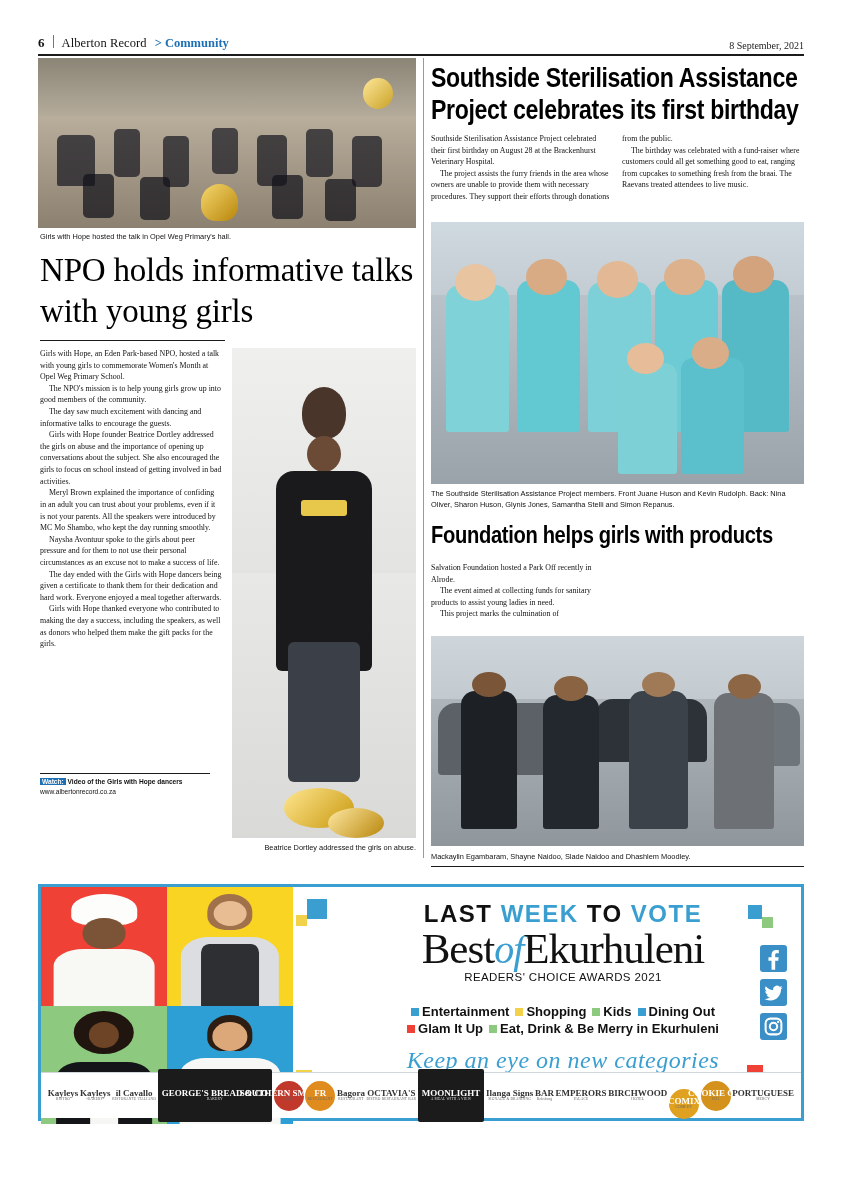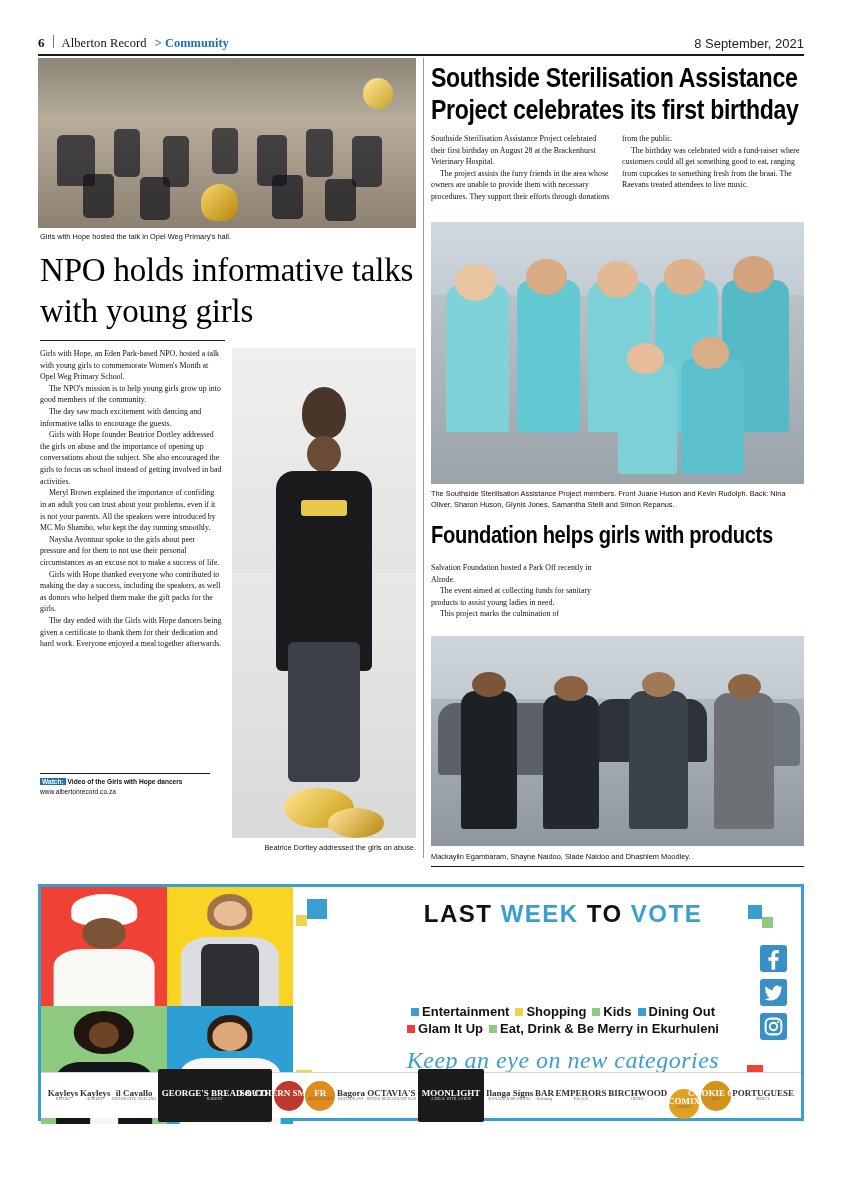--- a/index.html
+++ b/index.html
@@ -19,21 +19,21 @@
     position:absolute; left:38px; top:30px; width:766px; height:26px;
     display:flex; align-items:flex-end; justify-content:space-between;
     border-bottom:2px solid #1b1b1b;
     padding-bottom:3px;
   }
   .mh-left { display:flex; align-items:baseline; gap:8px; }
   .mh-page { font-weight:bold; font-size:13px; font-family:"Liberation Serif",serif; }
   .mh-divider { width:1px; height:13px; background:#777; display:inline-block; position:relative; top:1px; }
   .mh-title { font-size:12.5px; letter-spacing:.1px; }
   .mh-sec { font-size:12.5px; font-weight:bold; color:#1f6fb4; }
-  .mh-date { font-size:13px; font-family:Liberation Sans, sans-serif; color:#222;padding-left:36px; }
+  .mh-date { font-size:10px; font-family:Liberation Serif, serif; color:#222;padding-left:36px; }
 
   
   .photo { position:absolute; overflow:hidden; background:#c9ccd0; }
 
   .caption {
     position:absolute;
     font-family:"Liberation Sans", sans-serif;
     font-size:7.4px; line-height:1.42; color:#111;
   }
   .caption.right { text-align:right; }
@@ -180,22 +180,22 @@
 
   <div class="rule-thin" style="left:40px; top:340px; width:185px; height:1px;"></div>
 
   <div class="bodycol" id="npo-body" style="left:40px; top:348px; width:182px;">
       <p class="first">Girls with Hope, an Eden Park-based NPO, hosted a talk with young girls to commemorate Women's Month at Opel Weg Primary School.</p>
       <p>The NPO's mission is to help young girls grow up into good members of the community.</p>
       <p>The day saw much excitement with dancing and informative talks to encourage the guests.</p>
       <p>Girls with Hope founder Beatrice Dortley addressed the girls on abuse and the importance of opening up conversations about the subject. She also encouraged the girls to focus on school instead of getting involved in bad activities.</p>
       <p>Meryl Brown explained the importance of confiding in an adult you can trust about your problems, even if it is not your parents. All the speakers were introduced by MC Mo Shambo, who kept the day running smoothly.</p>
       <p>Naysha Avontuur spoke to the girls about peer pressure and for them to not use their personal circumstances as an excuse not to make a success of life.</p>
+      <p>The day ended with the Girls with Hope dancers being given a certificate to thank them for their dedication and hard work. Everyone enjoyed a meal together afterwards.</p>
       <p>Girls with Hope thanked everyone who contributed to making the day a success, including the speakers, as well as donors who helped them make the gift packs for the girls.</p>
-      <p>The day ended with the Girls with Hope dancers being given a certificate to thank them for their dedication and hard work. Everyone enjoyed a meal together afterwards.</p>
     </div>
 
   <div class="watchbox">
     <div class="wb-rule"></div>
     <div class="wb-line">
       <span class="wb-tag">Watch:</span>
       <span>Video of the Girls with Hope dancers</span>
     </div>
     <div class="wb-line" style="font-weight:normal;">www.albertonrecord.co.za</div>
   </div>
@@ -315,20 +315,24 @@
       <div class="deco" style="left:721px; top:30px; width:11px; height:11px; background:#8dc97f;"></div>
       <div class="deco" style="left:255px; top:183px; width:16px; height:16px; background:#f2d14b;"></div>
       <div class="deco" style="left:257px; top:208px; width:12px; height:12px; background:#8dc97f;"></div>
       <div class="deco" style="left:706px; top:178px; width:16px; height:16px; background:#ef4136;"></div>
       <div class="deco" style="left:712px; top:200px; width:13px; height:13px; background:#f2d14b;"></div>
 
       <div class="ad-main">
 
         <div class="last-week" id="last-week"><span style="color: rgb(17, 17, 17);">LAST </span><span style="color: rgb(58, 159, 208);">WEEK </span><span style="color: rgb(17, 17, 17);">TO </span><span style="color: rgb(58, 159, 208);">VOTE</span></div>
 
+        <div class="boe">
+          <div class="boe-main"><span>Best</span><span class="boe-of">of</span><span>Ekurhuleni</span></div>
+          <div class="boe-sub">READERS' CHOICE AWARDS 2021</div>
+        </div>
 
         <div class="cats" id="ad-cats"><span class="item"><span class="sq" style="background: rgb(58, 159, 208);"></span><span>Entertainment</span></span><span class="item"><span class="sq" style="background: rgb(242, 209, 75);"></span><span>Shopping</span></span><span class="item"><span class="sq" style="background: rgb(141, 201, 127);"></span><span>Kids</span></span><span class="item"><span class="sq" style="background: rgb(58, 159, 208);"></span><span>Dining Out</span></span><br><span class="item"><span class="sq" style="background: rgb(239, 65, 54);"></span><span>Glam It Up</span></span><span class="item"><span class="sq" style="background: rgb(141, 201, 127);"></span><span>Eat, Drink &amp; Be Merry in Ekurhuleni</span></span></div>
 
         <div class="keep">Keep an eye on new categories</div>
 
         <div class="vote">
           <b>VOTE</b><span> and you could </span><b>WIN LUXURY PRIZES</b>
         </div>
 
         <div class="socials">

